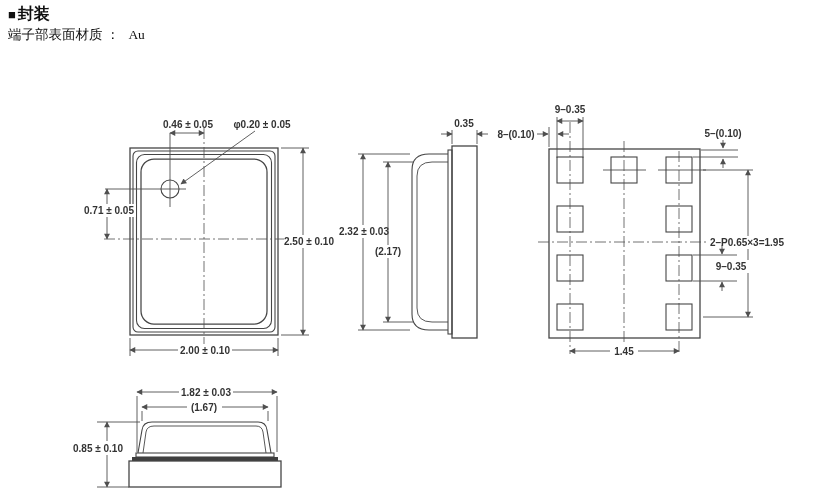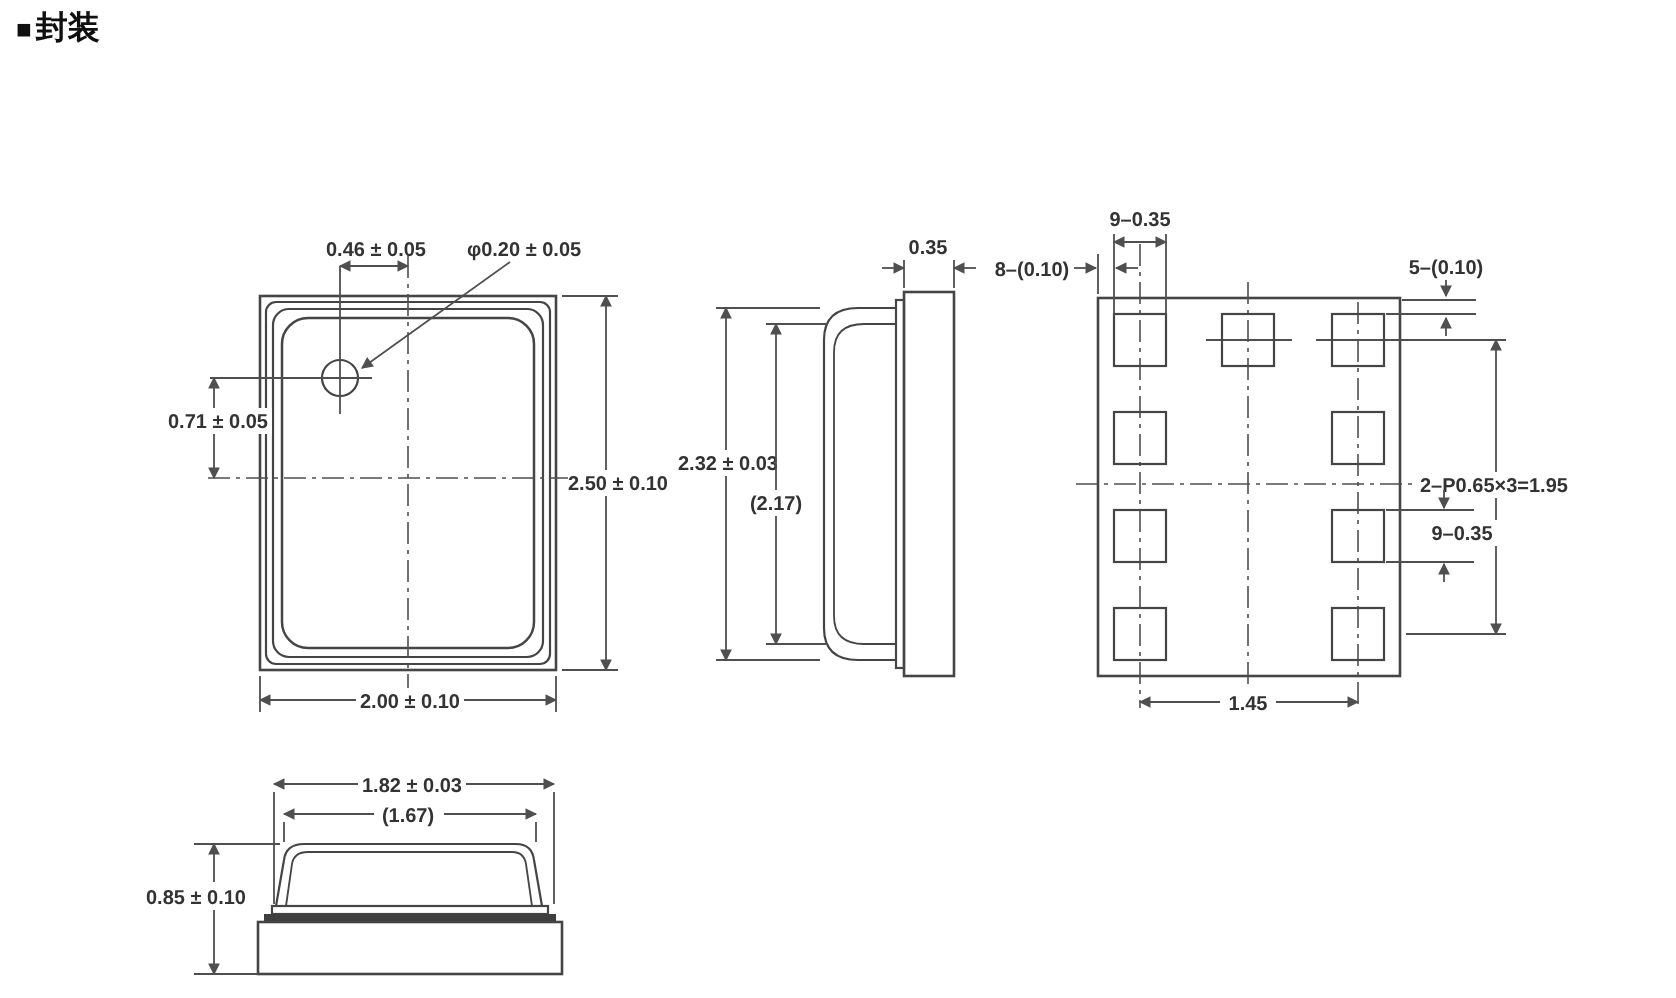--- a/index.html
+++ b/index.html
@@ -24,20 +24,23 @@
 </style>
 </head>
 <body>
 
 <div id="page">
 
   <div class="header">
     <div class="title-row">
       <span class="marker">■</span>
       <span>封装</span>
+    </div>
+    <div class="spec-line">
+      <span class="spec-label">端子部表面材质 ：</span><span>Au</span>
     </div>
   </div>
 
   <svg width="838" height="499" viewBox="0 0 838 499">
     <defs>
       <marker id="ar" viewBox="0 0 10 10" refX="9" refY="5" markerWidth="9" markerHeight="6.5" orient="auto-start-reverse">
         <path d="M0,0 L10,5 L0,10 z" fill="#4f4f4f"></path>
       </marker>
     </defs>
 

